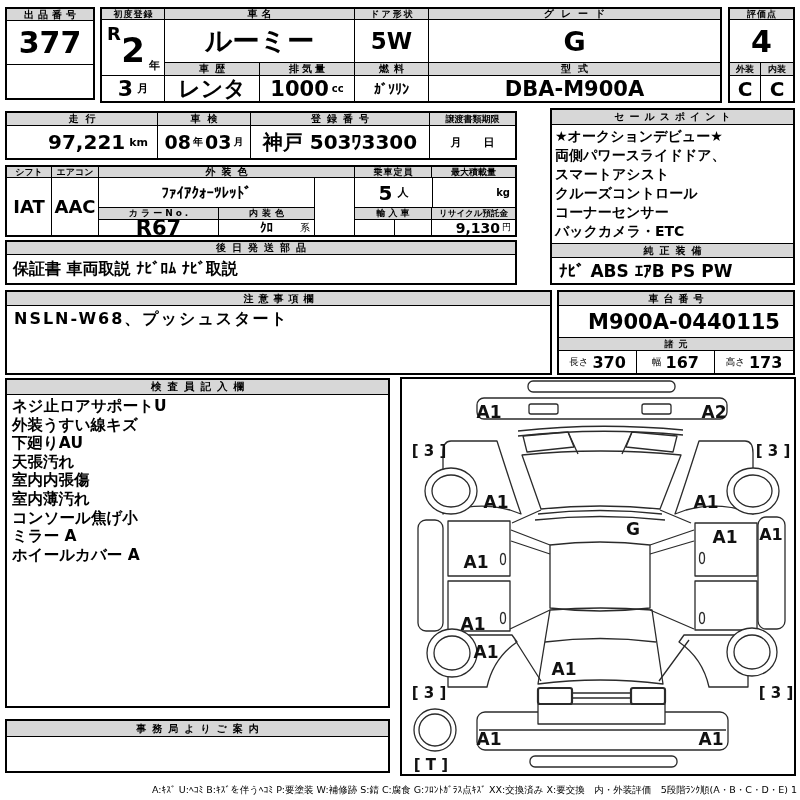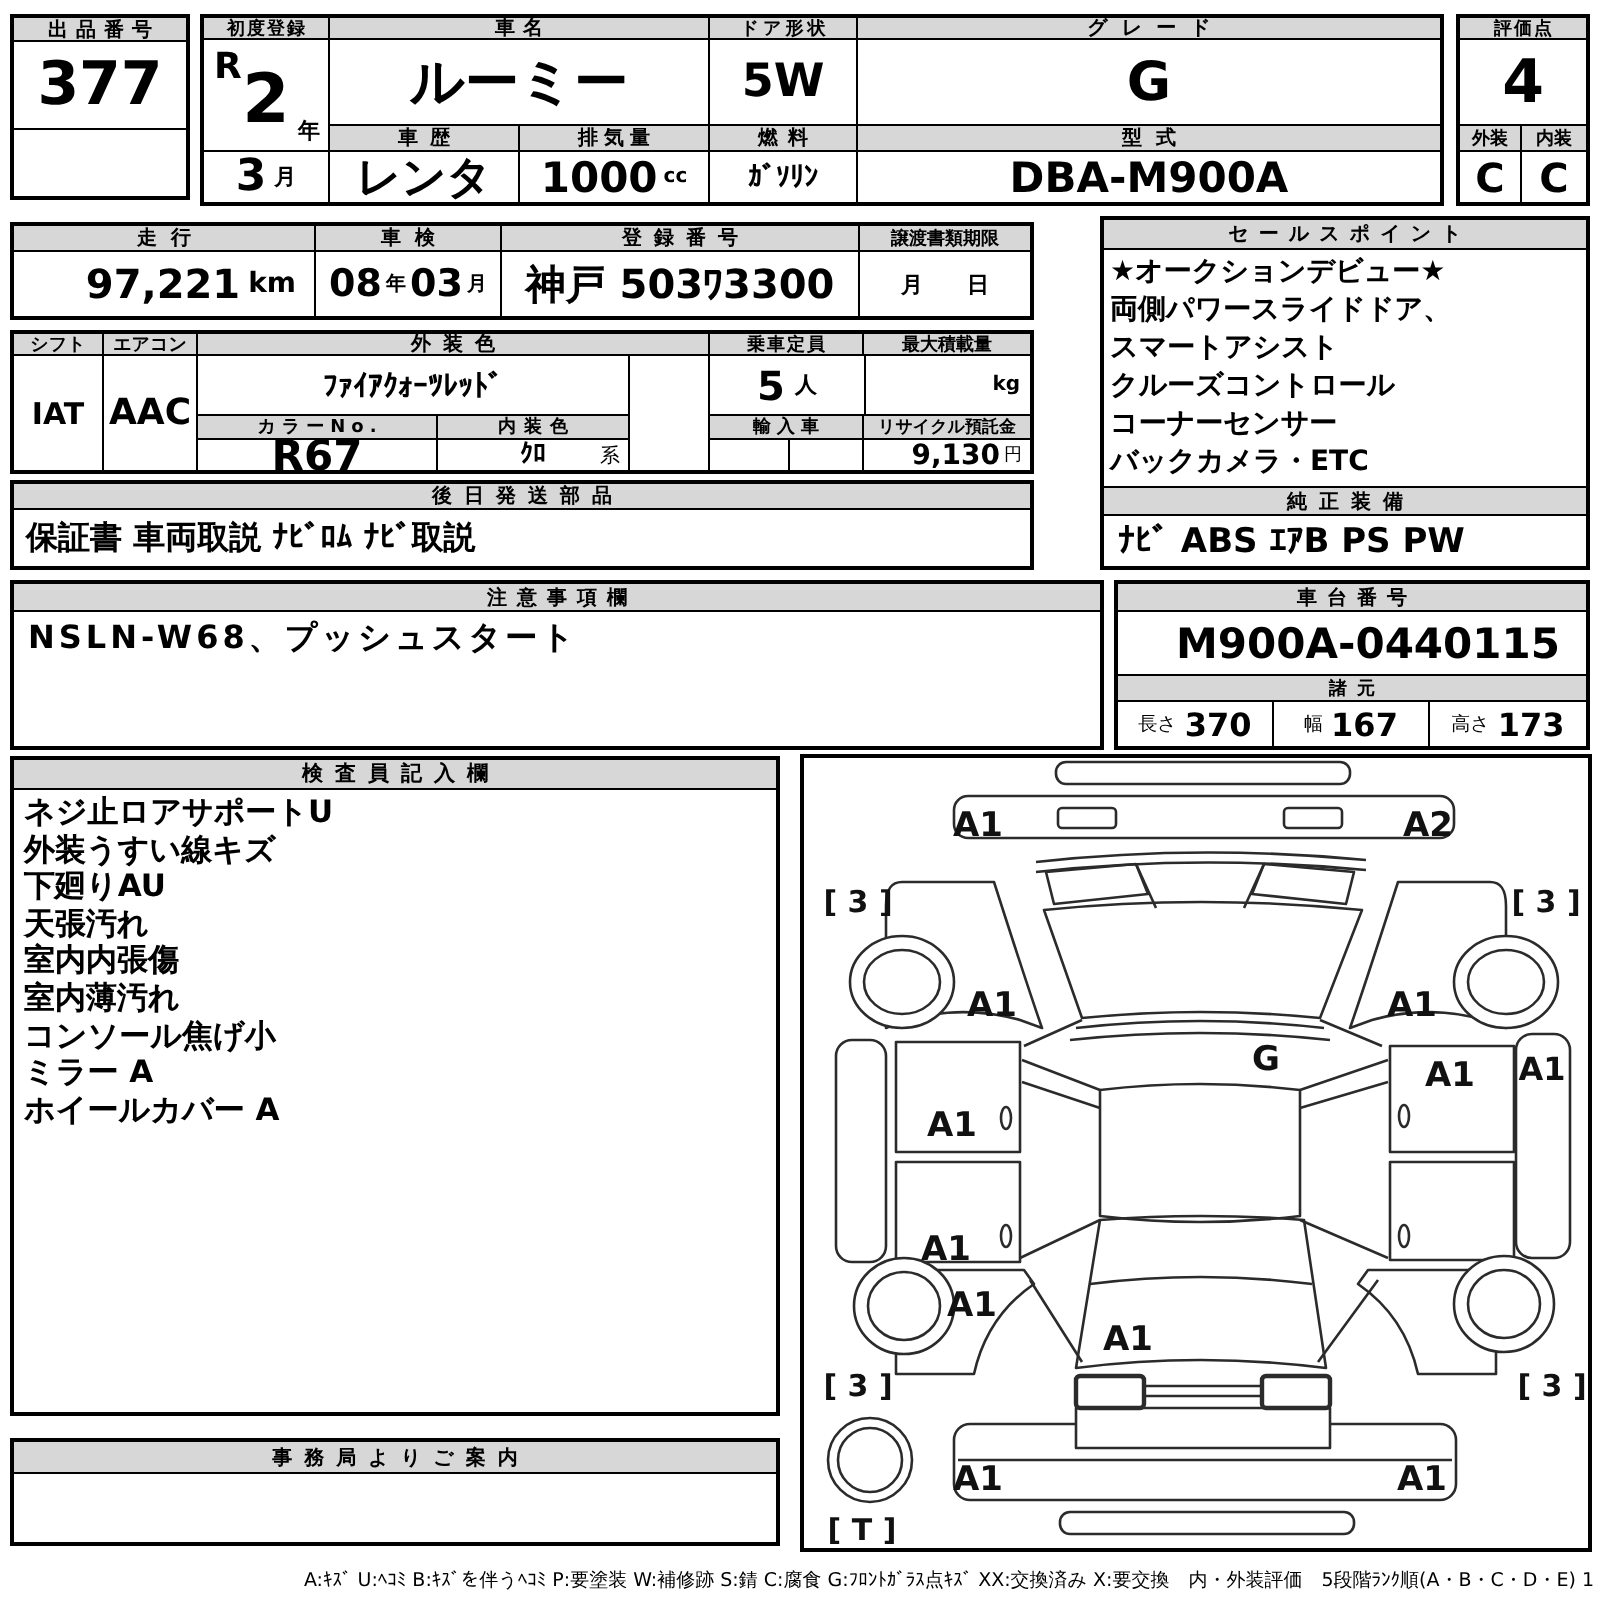--- a/index.html
+++ b/index.html
@@ -72,40 +72,40 @@
   </div>
 
   <div class="box" style="left:5px;top:111px;width:512px;height:49px;">
     <div class="cell hdr br bb" style="left:0;top:0;width:151px;height:13px;letter-spacing:7px;text-indent:7px;">走行</div>
     <div class="cell hdr br bb" style="left:151px;top:0;width:93px;height:13px;letter-spacing:7px;text-indent:7px;">車検</div>
     <div class="cell hdr br bb" style="left:244px;top:0;width:179px;height:13px;letter-spacing:6px;text-indent:6px;">登録番号</div>
     <div class="cell hdr bb" style="left:423px;top:0;width:85px;height:13px;letter-spacing:0;text-indent:0;font-size:9px;">譲渡書類期限</div>
 
     <div class="cell br right" style="left:0;top:13px;width:151px;height:32px;padding-right:9px;gap:4px;">
       <span class="bold" style="font-size:20px;">97,221</span>
-      <span class="unit" style="font-size:14px;">km</span>
+      <span class="unit" style="font-size:11px;">km</span>
     </div>
     <div class="cell br" style="left:151px;top:13px;width:93px;height:32px;gap:2px;">
       <span class="bold" style="font-size:19px;">08</span>
       <span class="unit" style="font-size:10px;">年</span>
       <span class="bold" style="font-size:19px;">03</span>
       <span class="unit" style="font-size:10px;">月</span>
     </div>
     <div class="cell bold br" style="left:244px;top:13px;width:179px;height:32px;font-size:20px;">神戸 503ﾜ3300</div>
     <div class="cell" style="left:423px;top:13px;width:85px;height:32px;font-size:11px;font-weight:bold;">月　　日</div>
   </div>
 
   <div class="box" style="left:5px;top:165px;width:512px;height:72px;">
     <div class="cell hdr br bb" style="left:0;top:0;width:45px;height:11px;letter-spacing:0;text-indent:0;font-size:9px;">シフト</div>
     <div class="cell hdr br bb" style="left:45px;top:0;width:47px;height:11px;letter-spacing:0;text-indent:0;font-size:9px;">エアコン</div>
     <div class="cell hdr br bb" style="left:92px;top:0;width:256px;height:11px;letter-spacing:6px;text-indent:6px;">外装色</div>
     <div class="cell hdr br bb" style="left:348px;top:0;width:77px;height:11px;letter-spacing:1px;text-indent:1px;font-size:9px;">乗車定員</div>
     <div class="cell hdr bb" style="left:425px;top:0;width:83px;height:11px;letter-spacing:0;text-indent:0;font-size:9px;">最大積載量</div>
 
-    <div class="cell bold br" style="left:0;top:11px;width:45px;height:57px;font-size:15px;">IAT</div>
+    <div class="cell bold br" style="left:0;top:11px;width:45px;height:57px;font-size:18px;">IAT</div>
     <div class="cell bold br bb" style="left:92px;top:11px;width:216px;height:30px;font-size:15px;">ﾌｧｲｱｸｫｰﾂﾚｯﾄﾞ</div>
 
     <div class="cell bold br" style="left:45px;top:11px;width:47px;height:57px;font-size:18px;">AAC</div>
     <div class="cell br" style="left:308px;top:11px;width:40px;height:57px;"></div>
     <div class="cell bb" style="left:348px;top:11px;width:77px;height:30px;gap:5px;">
       <span class="bold" style="font-size:20px;">5</span>
       <span class="unit">人</span>
     </div>
     <div class="cell bb bl right" style="left:425px;top:11px;width:83px;height:30px;padding-right:5px;font-size:10px;font-weight:bold;">kg</div>
 

